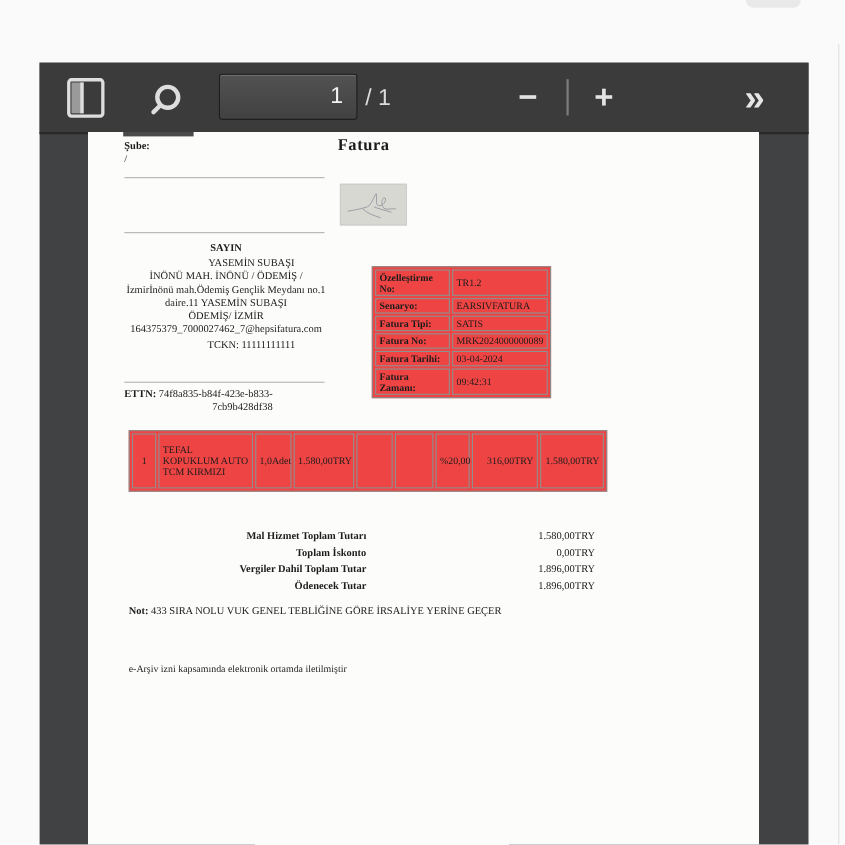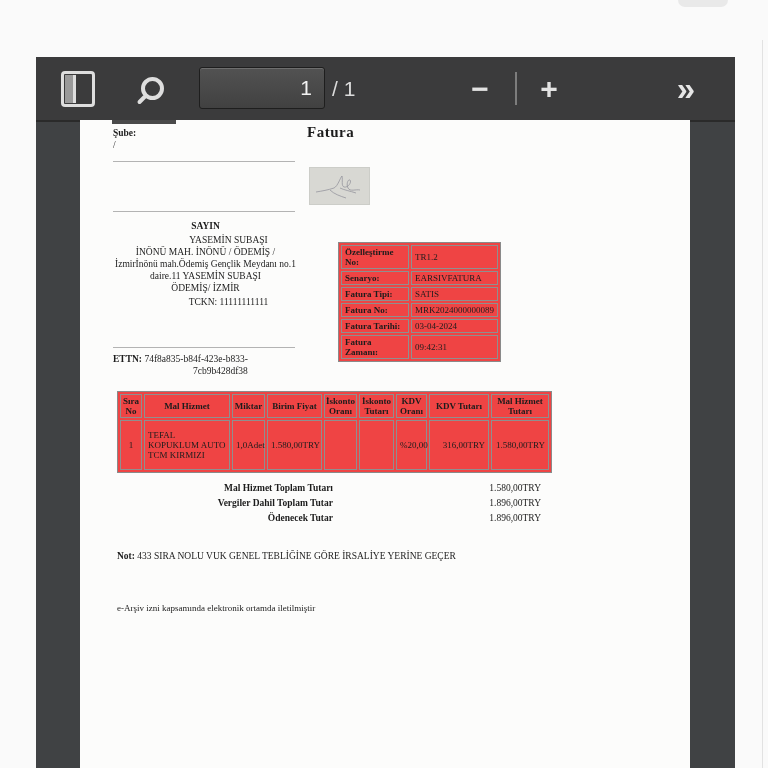--- a/index.html
+++ b/index.html
@@ -113,20 +113,21 @@
         </svg>
       </div>
 
       <div class="abs small recipient" style="left:18px;top:100px;width:215px;text-align:center;">
         <div class="bold">SAYIN</div>
         <div class="mt2">YASEMİN SUBAŞI</div>
         <div>İNÖNÜ MAH. İNÖNÜ / ÖDEMİŞ /</div>
         <div>İzmirİnönü mah.Ödemiş Gençlik Meydanı no.1</div>
         <div>daire.11 YASEMİN SUBAŞI</div>
         <div>ÖDEMİŞ/ İZMİR</div>
+        <div>164375379_7000027462_7@hepsifatura.com</div>
         <div class="mt2">TCKN: 11111111111</div>
       </div>
 
       <div class="abs hline" style="left:33px;top:227px;width:182px;"></div>
 
       <div class="abs small" style="left:33px;top:233px;">
         <span class="bold">ETTN:</span>
         <span>74f8a835-b84f-423e-b833-</span>
         <div style="margin-left:33px;text-align:right;">7cb9b428df38</div>
       </div>
@@ -166,51 +167,44 @@
             <col style="width:86px">
             <col style="width:33px">
             <col style="width:55px">
           <col style="width:33px">
             <col style="width:35px">
             <col style="width:31px">
             <col style="width:60px">
             <col style="width:58px">
         </colgroup>
         <tbody>
-            <tr>
-          <th>Sıra No</th>
-          <th>Mal Hizmet</th>
-          <th>Miktar</th>
-          <th>Birim Fiyat</th>
-          <th>İskonto Oranı</th>
-          <th>İskonto Tutarı</th>
-          <th>KDV Oranı</th>
-          <th>KDV Tutarı</th>
-          <th>Mal Hizmet Tutarı</th>
-        </tr>
         <tr style="height:50px;">
           <td class="ta-c">1</td>
           <td>TEFAL KOPUKLUM AUTO TCM KIRMIZI</td>
           <td class="ta-r">1,0Adet</td>
           <td class="ta-c">1.580,00TRY</td>
           <td></td>
           <td></td>
           <td class="ta-r">%20,00</td>
           <td class="ta-r">316,00TRY</td>
           <td class="ta-r">1.580,00TRY</td>
         </tr>
       </tbody>
         </table>
 
       <div class="abs" style="left:37px;top:360px;">
         <div class="total-row">
           <span class="t-lbl">Mal Hizmet Toplam Tutarı</span>
           <span class="t-val">1.580,00TRY</span>
         </div>
         <div class="total-row">
+          <span class="t-lbl">Toplam İskonto</span>
+          <span class="t-val">0,00TRY</span>
+        </div>
+        <div class="total-row">
           <span class="t-lbl">Vergiler Dahil Toplam Tutar</span>
           <span class="t-val">1.896,00TRY</span>
         </div>
         <div class="total-row">
           <span class="t-lbl">Ödenecek Tutar</span>
           <span class="t-val">1.896,00TRY</span>
         </div>
       </div>
 
       <div class="abs small" style="left:37px;top:430px;width:440px;">

